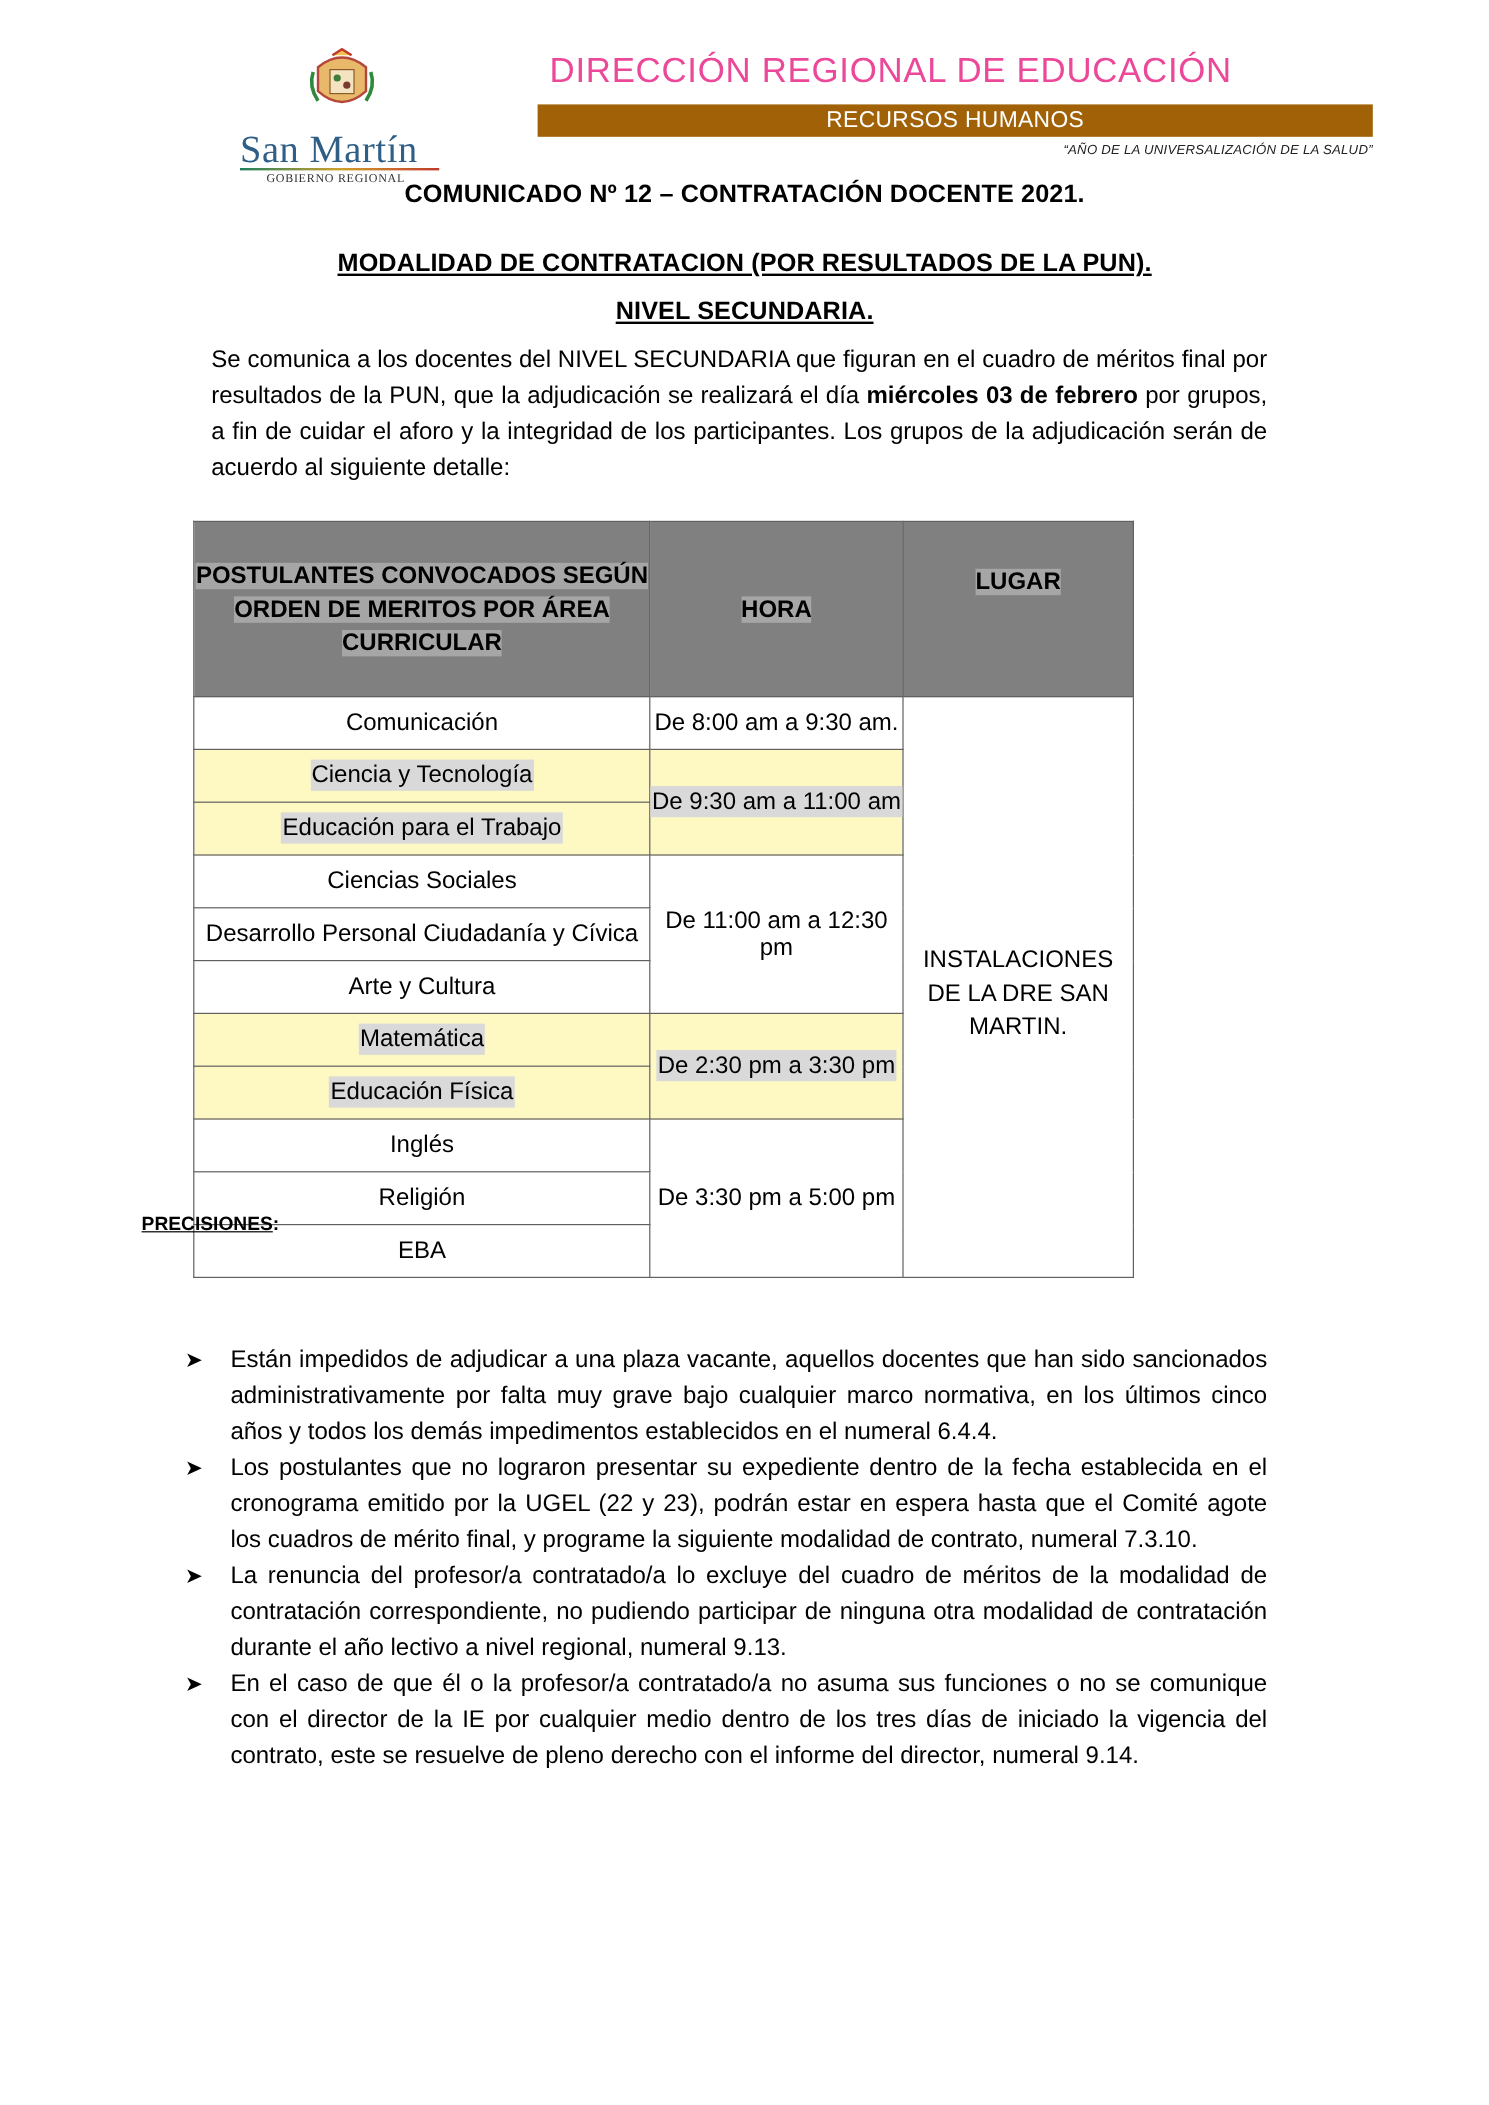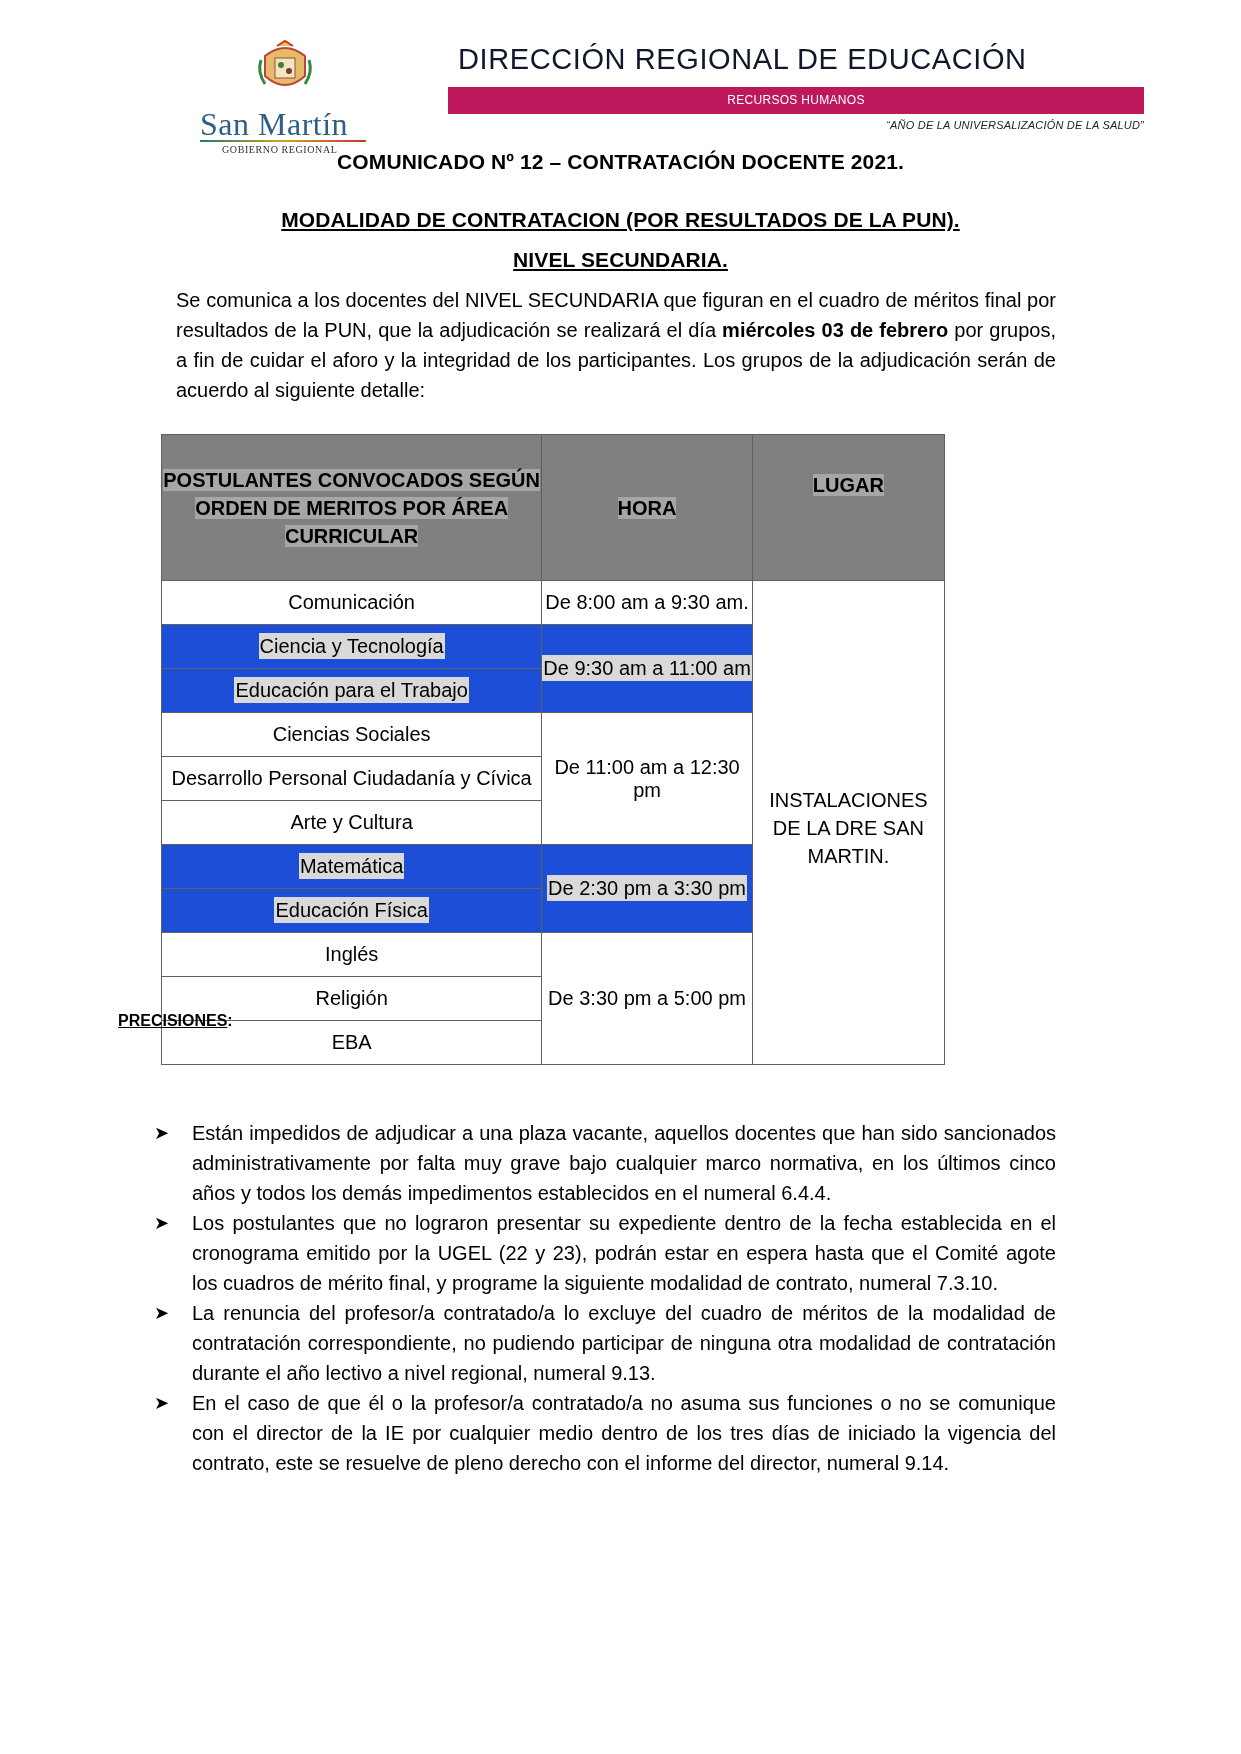--- a/index.html
+++ b/index.html
@@ -9,24 +9,24 @@
   
   .logo-block { position: absolute; left: 160px; top: 28px; width: 250px; height: 110px; }
   .crest { position: absolute; left: 95px; top: 10px; width: 60px; height: 60px; }
   .logo-name { position: absolute; left: 40px; top: 78px; font-family: "Liberation Serif", serif;
                font-size: 32px; color: #2f5e86; letter-spacing: 0.5px; white-space: nowrap; }
   .logo-line { position: absolute; left: 40px; top: 112px; width: 166px; height: 2px;
                background: linear-gradient(90deg, #1e7f5e 0%, #d0a02a 50%, #c0392b 100%); }
   .logo-sub { position: absolute; left: 62px; top: 116px; font-family: "Liberation Serif", serif;
               font-size: 10px; color: #333; letter-spacing: 0.6px; white-space: nowrap; }
 
-  .dre-title { position: absolute; left: 458px; top: 43px; font-size: 29px; color: #0f172a;
+  .dre-title { position: absolute; left: 458px; top: 43px; font-size: 29px; color: #ec4899;
                letter-spacing: 0.6px; white-space: nowrap; }
-  .rh-bar { position: absolute; left: 448px; top: 87px; width: 696px; height: 27px; background: #be185d;
-            color: #fff; font-size: 12px; text-align: center; line-height: 27px; letter-spacing: 0.3px; }
+  .rh-bar { position: absolute; left: 448px; top: 87px; width: 696px; height: 27px; background: #a16207;
+            color: #fff; font-size: 19px; text-align: center; line-height: 27px; letter-spacing: 0.3px; }
   .year-motto { position: absolute; left: 448px; top: 119px; width: 696px; text-align: right;
                 font-size: 11px; font-style: italic; color: #222; letter-spacing: 0.2px; }
 
   
   .t-center { position: absolute; left: 0; width: 1241px; text-align: center; font-weight: bold;
               font-size: 21px; letter-spacing: 0.1px; }
   .t1 { top: 150px; }
   .t2 { top: 208px; text-decoration: underline; }
   .t3 { top: 248px; text-decoration: underline; }
 
@@ -38,21 +38,21 @@
   table.sched { position: absolute; left: 161px; top: 434px; border-collapse: collapse;
                 width: 784px; font-size: 20px; }
   table.sched td, table.sched th { border: 1px solid #606060; text-align: center; vertical-align: middle;
                 padding: 0; }
   table.sched th { background: #808080; height: 109px; font-weight: bold; font-size: 20px; }
   table.sched th .hl { background: #a6a6a6; line-height: 28px; }
   table.sched td { height: 43px; }
   .c1 { width: 484px; }
   .c2 { width: 278px; }
   .c3 { width: 206px; }
-  tr.grey td.area, td.grey { background: #1d4ed8; }
+  tr.grey td.area, td.grey { background: #fef9c3; }
   td.area .hl2, td.grey .hl2 { background: #d9d9d9; padding: 2px 1px; }
   td.lugar { line-height: 28px; padding-top: 10px !important; }
   .lugar-head { vertical-align: top !important; padding-top: 36px !important; }
 
   
   .prec-title { position: absolute; left: 118px; top: 1012px; font-size: 16px; font-weight: bold; }
   .prec-title u { text-decoration: underline; }
   ul.bullets { position: absolute; left: 150px; top: 1118px; width: 906px; margin: 0; padding: 0;
                list-style: none; font-size: 20px; line-height: 30px; }
   ul.bullets li { position: relative; padding-left: 42px; text-align: justify; }

